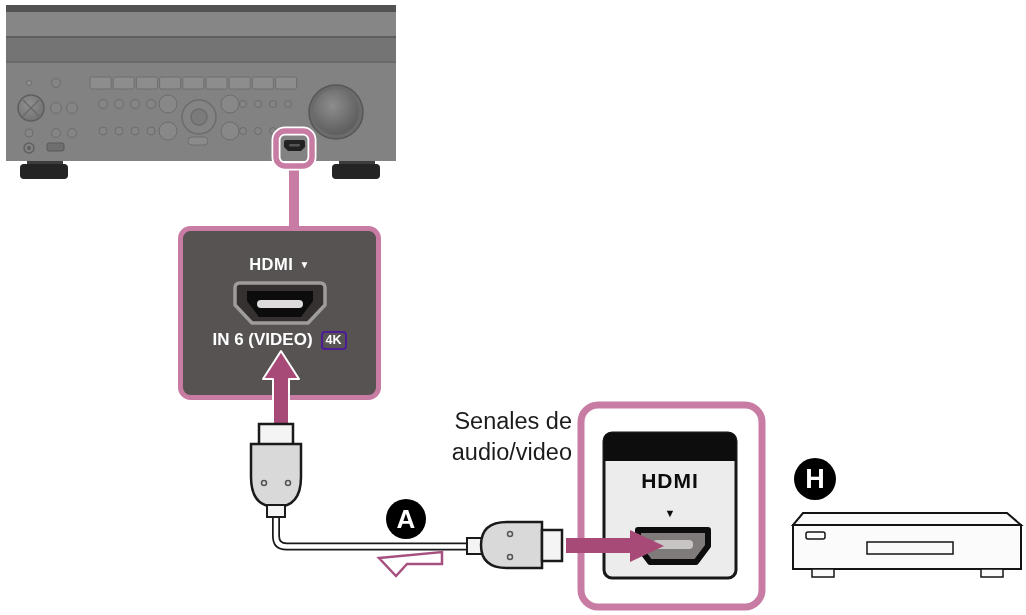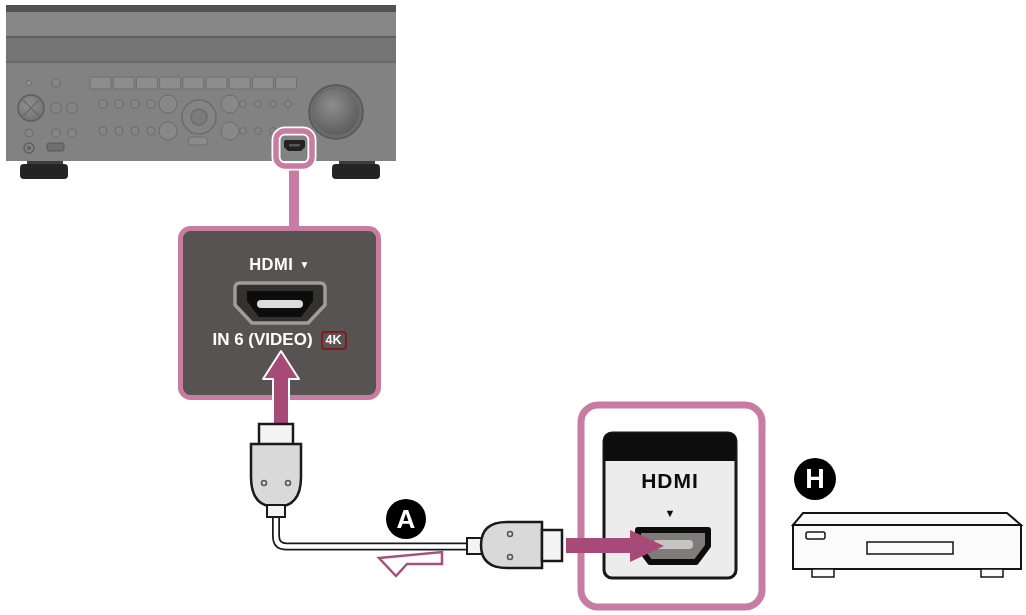--- a/index.html
+++ b/index.html
@@ -12,21 +12,21 @@
   .callout-port-label{
     left:180px;top:255px;width:199px;text-align:center;color:#ffffff;
     font-size:16.5px;font-weight:bold;letter-spacing:.5px;
   }
   .callout-port-label .tri{font-size:10px;vertical-align:2px;margin-left:6px;}
   .callout-in-label{
     left:180px;top:330px;width:199px;text-align:center;color:#ffffff;
     font-size:17px;font-weight:bold;white-space:nowrap;
   }
   .badge-4k{
-    display:inline-block;border:2px solid #7f1d1d;border-radius:4px;
+    display:inline-block;border:2px solid #4c1d95;border-radius:4px;
     font-size:12.5px;font-weight:bold;line-height:15px;padding:0 3px;
     margin-left:8px;vertical-align:1px;
   }
   .signal-label{
     left:396px;top:406px;width:176px;text-align:right;color:#1c1c1c;
     font-size:23.5px;line-height:31px;font-weight:400;
   }
   .step-badge{
     background:#000000;border-radius:50%;color:#ffffff;font-weight:bold;
     text-align:center;
@@ -207,20 +207,24 @@
   </svg>
 
   <div class="overlay callout-port-label">
     <span>HDMI</span><span class="tri">▼</span>
   </div>
 
   <div class="overlay callout-in-label">
     <span>IN 6 (VIDEO)</span><span class="badge-4k">4K</span>
   </div>
 
+  <div class="overlay signal-label">
+    <div>Senales de</div>
+    <div>audio/video</div>
+  </div>
 
   <div class="overlay step-badge badge-a">A</div>
 
   <div class="overlay source-port-label">HDMI</div>
   <div class="overlay source-port-tri">▼</div>
 
   <div class="overlay step-badge badge-h">H</div>
 
 </div>
 

